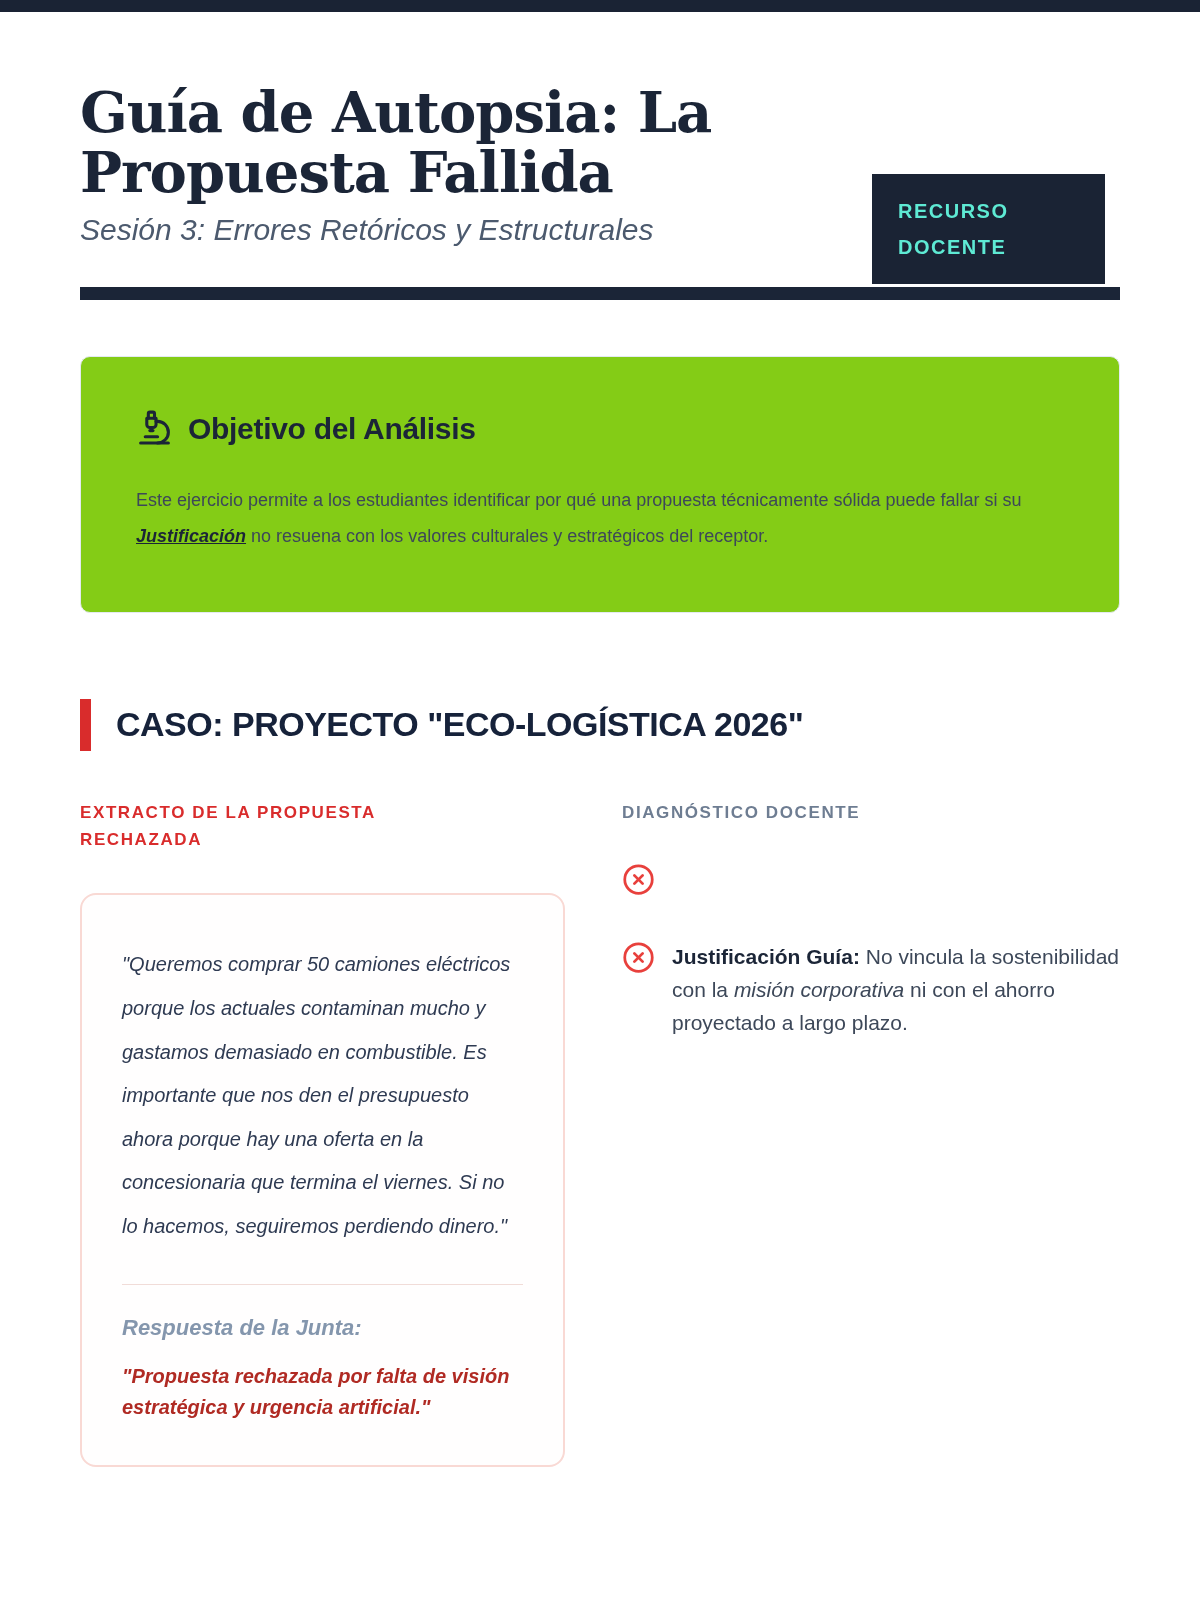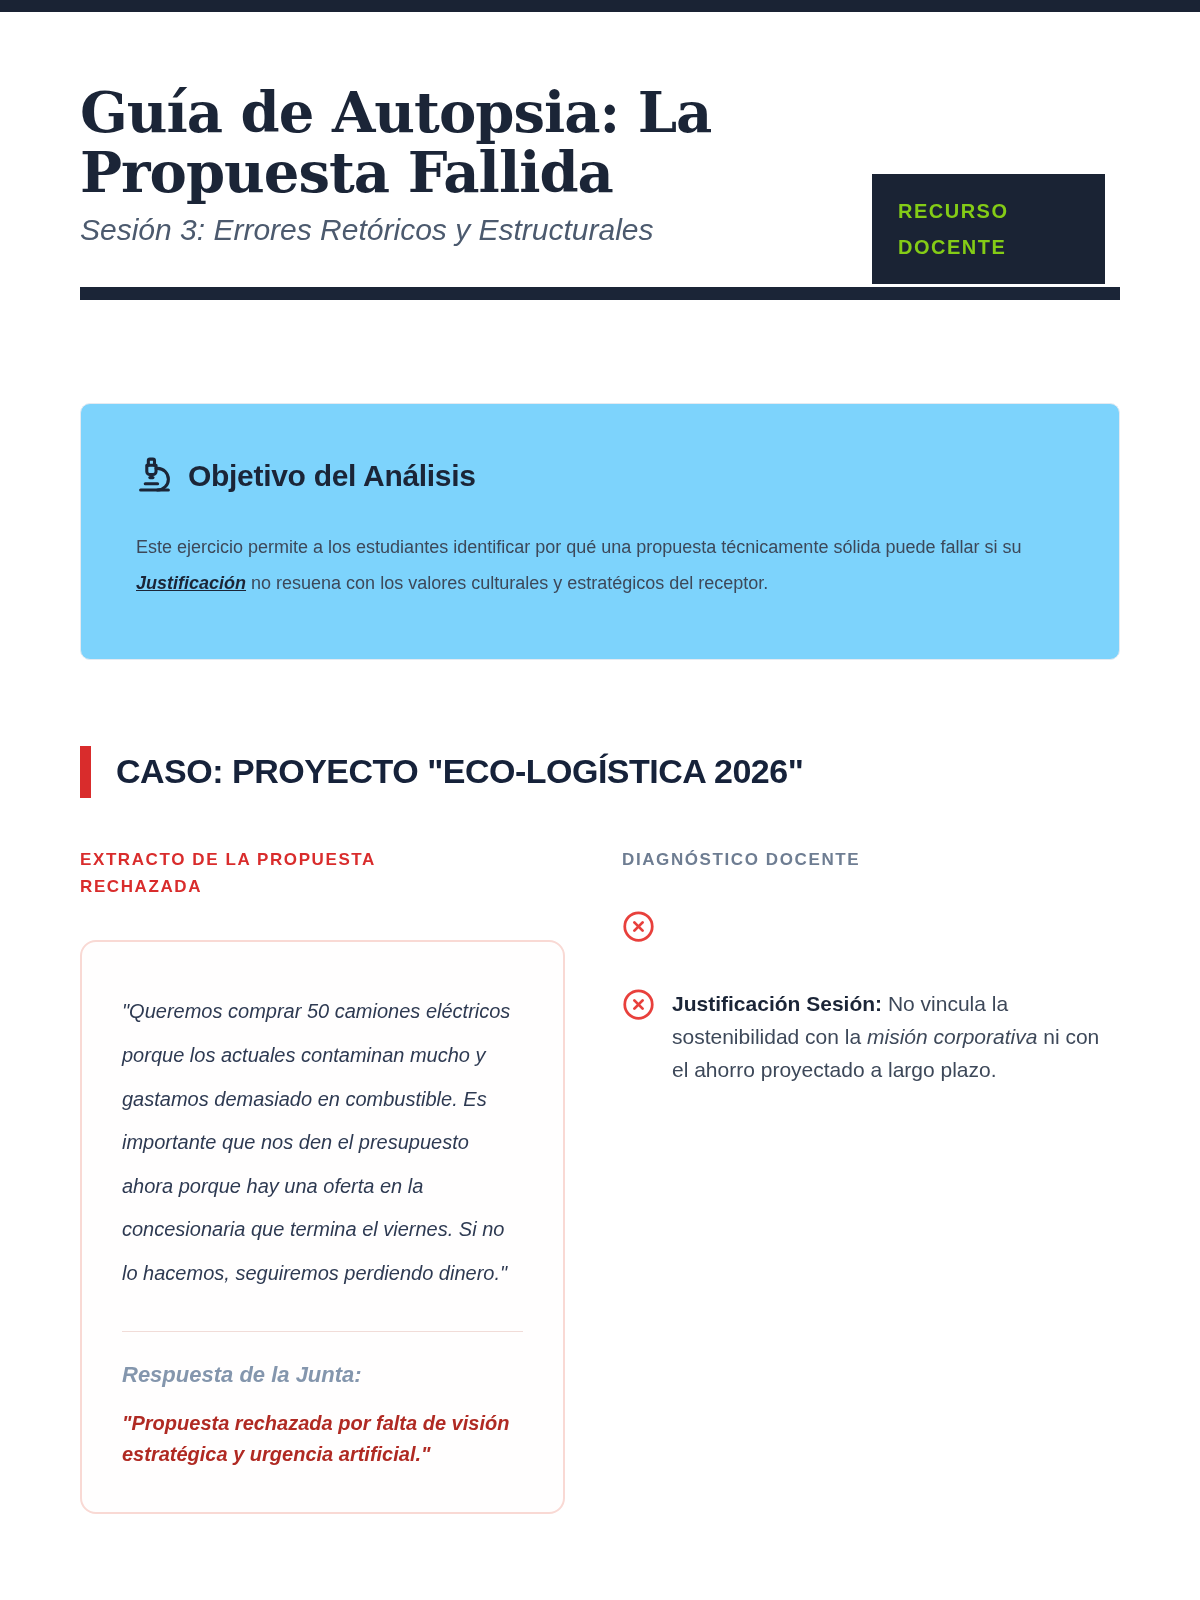--- a/index.html
+++ b/index.html
@@ -37,36 +37,36 @@
     font-size: 30px;
     font-style: italic;
     color: #4c5a6e;
   }
   .badge {
     position: absolute;
     top: 162px;
     right: 15px;
     width: 233px;
     background: #1a2334;
-    color: #84cc16;
+    color: #5eead4;
     font-size: 20px;
     font-weight: 700;
     letter-spacing: 1.5px;
     line-height: 1.8;
     padding: 19px 26px;
   }
   .header-rule {
     margin-top: 40px;
     height: 13px;
     background: #1b2537;
   }
   
   .objective-card {
-    margin-top: 103px;
-    background: #7dd3fc;
+    margin-top: 56px;
+    background: #84cc16;
     border: 1px solid #e4eaf1;
     border-radius: 10px;
     padding: 52px 55px 58px 55px;
   }
   .objective-head {
     display: flex;
     align-items: center;
     gap: 15px;
   }
   .objective-head svg { width: 37px; height: 37px; flex: 0 0 auto; }
@@ -230,21 +230,21 @@
         </div>
 
         <div class="diag-item">
           <span>
             <svg viewBox="0 0 24 24" fill="none" stroke="#e8403c" stroke-width="2" stroke-linecap="round" stroke-linejoin="round">
               <circle cx="12" cy="12" r="10"></circle>
                 <path d="m15 9-6 6"></path>
                 <path d="m9 9 6 6"></path>
             </svg>
           </span>
-          <p class="diag-text"><strong>Justificación Sesión:</strong><span> No vincula la sostenibilidad con la </span><em>misión corporativa</em><span> ni con el ahorro proyectado a largo plazo.</span></p>
+          <p class="diag-text"><strong>Justificación Guía:</strong><span> No vincula la sostenibilidad con la </span><em>misión corporativa</em><span> ni con el ahorro proyectado a largo plazo.</span></p>
         </div>
 
 
       </div>
     </div>
 
   </div>
 </div>
 
 </body></html>

